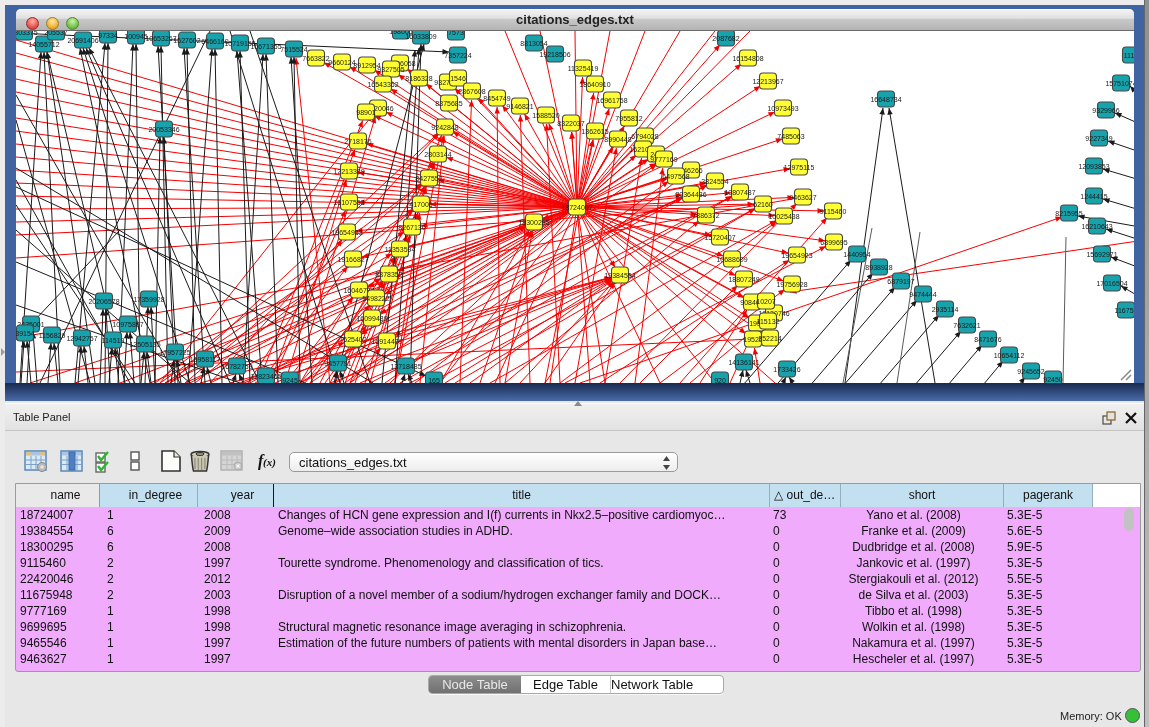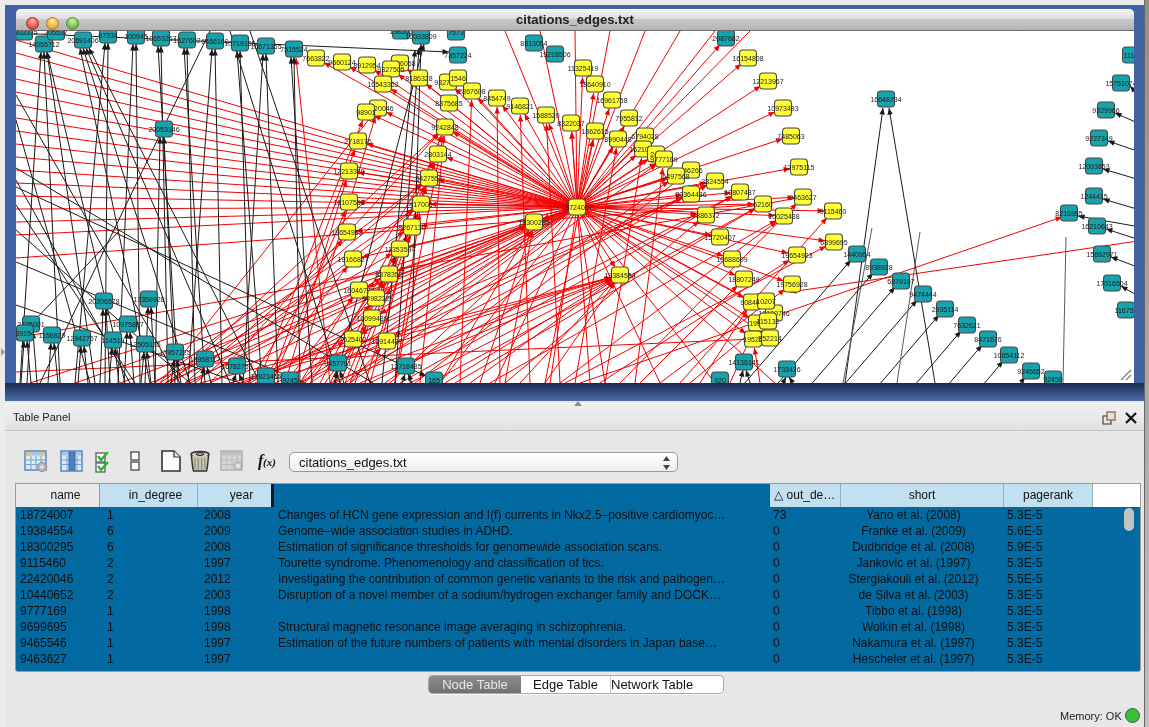--- a/index.html
+++ b/index.html
@@ -930,26 +930,27 @@
     <text x="243" y="17" font-family="Liberation Serif, serif" font-style="italic" font-weight="bold" font-size="11" fill="#111">(x)</text>
   </svg>
 
   <div class="abs" style="left:284px;top:51px;width:389px;height:20px;background:linear-gradient(#ffffff,#ededed);border:1px solid #9b9b9b;border-radius:5px;font-size:13px;line-height:19px;color:#111;padding-left:9px">citations_edges.txt
     <svg class="abs" style="right:6px;top:3px" width="9" height="14">
         <path d="M4.5 0 L8 5 H1 Z" fill="#444"></path>
         <path d="M4.5 14 L1 9 H8 Z" fill="#444"></path>
       </svg>
   </div>
 
-  <div class="abs" style="left:10px;top:82px;width:1126px;height:189px;background:#0369a1;border:1px solid #9b9b9b;border-radius:0 0 3px 3px">
+  <div class="abs" style="left:10px;top:82px;width:1126px;height:189px;background:#f0abfc;border:1px solid #9b9b9b;border-radius:0 0 3px 3px">
 
     <div class="abs" style="left:0;top:0;width:1124px;height:23px;font-size:12px;color:#111">
       <div class="abs" style="left:0;top:0;width:84px;height:23px;background:#e9e9e9;border-right:1px solid #999;text-align:center;line-height:23px;padding-left:16px">name</div>
       <div class="abs" style="left:84px;top:0;width:98px;height:23px;background:#c2e0ef;border-right:1px solid #93aebc;text-align:center;line-height:23px;padding-left:14px">in_degree</div>
-      <div class="abs" style="left:182px;top:0;width:76px;height:23px;background:#c2e0ef;border-right:3px solid #0f172a;text-align:center;line-height:23px;padding-left:14px">year</div>
+      <div class="abs" style="left:182px;top:0;width:76px;height:23px;background:#c2e0ef;border-right:1px solid #0f172a;text-align:center;line-height:23px;padding-left:14px">year</div>
+      <div class="abs" style="left:258px;top:0;width:496px;height:23px;background:#c2e0ef;border-right:1px solid #93aebc;text-align:center;line-height:23px">title</div>
       <div class="abs" style="left:754px;top:0;width:71px;height:23px;background:#c2e0ef;border-right:1px solid #93aebc;line-height:23px;padding-left:4px">△ out_de…</div>
       <div class="abs" style="left:825px;top:0;width:163px;height:23px;background:#c2e0ef;border-right:1px solid #93aebc;text-align:center;line-height:23px">short</div>
       <div class="abs" style="left:988px;top:0;width:89px;height:23px;background:#c2e0ef;border-right:1px solid #93aebc;text-align:center;line-height:23px">pagerank</div>
       <div class="abs" style="left:1077px;top:0;width:47px;height:23px;background:#ffffff"></div>
     </div>
 
     <div class="abs" style="left:0;top:23px;width:1124px;height:160px;font-size:12px;color:#111">
       <div style="position:absolute;left:0;top:0px;width:100%;height:16px;line-height:16px">
           <div style="position:absolute;left:4px;width:92px">18724007</div>
           <div style="position:absolute;left:91px;width:90px">1</div>
@@ -965,45 +966,43 @@
           <div style="position:absolute;left:188px;width:70px">2009</div>
           <div style="position:absolute;left:262px;width:492px;overflow:hidden;white-space:nowrap">Genome–wide association studies in ADHD.</div>
           <div style="position:absolute;left:757px;width:66px">0</div>
           <div style="position:absolute;left:820px;width:155px;text-align:center">Franke et al. (2009)</div>
           <div style="position:absolute;left:991px;width:86px">5.6E-5</div>
         </div>
         <div style="position:absolute;left:0;top:32px;width:100%;height:16px;line-height:16px">
           <div style="position:absolute;left:4px;width:92px">18300295</div>
           <div style="position:absolute;left:91px;width:90px">6</div>
           <div style="position:absolute;left:188px;width:70px">2008</div>
-          <div style="position:absolute;left:262px;width:492px;overflow:hidden;white-space:nowrap">Estimation of significance thresholds for genomewide association scans.</div>
           <div style="position:absolute;left:757px;width:66px">0</div>
           <div style="position:absolute;left:820px;width:155px;text-align:center">Dudbridge et al. (2008)</div>
           <div style="position:absolute;left:991px;width:86px">5.9E-5</div>
         </div>
         <div style="position:absolute;left:0;top:48px;width:100%;height:16px;line-height:16px">
           <div style="position:absolute;left:4px;width:92px">9115460</div>
           <div style="position:absolute;left:91px;width:90px">2</div>
           <div style="position:absolute;left:188px;width:70px">1997</div>
           <div style="position:absolute;left:262px;width:492px;overflow:hidden;white-space:nowrap">Tourette syndrome. Phenomenology and classification of tics.</div>
           <div style="position:absolute;left:757px;width:66px">0</div>
           <div style="position:absolute;left:820px;width:155px;text-align:center">Jankovic et al. (1997)</div>
           <div style="position:absolute;left:991px;width:86px">5.3E-5</div>
         </div>
         <div style="position:absolute;left:0;top:64px;width:100%;height:16px;line-height:16px">
           <div style="position:absolute;left:4px;width:92px">22420046</div>
           <div style="position:absolute;left:91px;width:90px">2</div>
           <div style="position:absolute;left:188px;width:70px">2012</div>
-          <div style="position:absolute;left:262px;width:492px;overflow:hidden;white-space:nowrap">Investigating the contribution of common genetic variants to the risk and pathogen…</div>
           <div style="position:absolute;left:757px;width:66px">0</div>
           <div style="position:absolute;left:820px;width:155px;text-align:center">Stergiakouli et al. (2012)</div>
           <div style="position:absolute;left:991px;width:86px">5.5E-5</div>
         </div>
         <div style="position:absolute;left:0;top:80px;width:100%;height:16px;line-height:16px">
-          <div style="position:absolute;left:4px;width:92px">10440652</div>
+          <div style="position:absolute;left:4px;width:92px">11675948</div>
           <div style="position:absolute;left:91px;width:90px">2</div>
           <div style="position:absolute;left:188px;width:70px">2003</div>
           <div style="position:absolute;left:262px;width:492px;overflow:hidden;white-space:nowrap">Disruption of a novel member of a sodium/hydrogen exchanger family and DOCK…</div>
           <div style="position:absolute;left:757px;width:66px">0</div>
           <div style="position:absolute;left:820px;width:155px;text-align:center">de Silva et al. (2003)</div>
           <div style="position:absolute;left:991px;width:86px">5.3E-5</div>
         </div>
         <div style="position:absolute;left:0;top:96px;width:100%;height:16px;line-height:16px">
           <div style="position:absolute;left:4px;width:92px">9777169</div>
           <div style="position:absolute;left:91px;width:90px">1</div>

